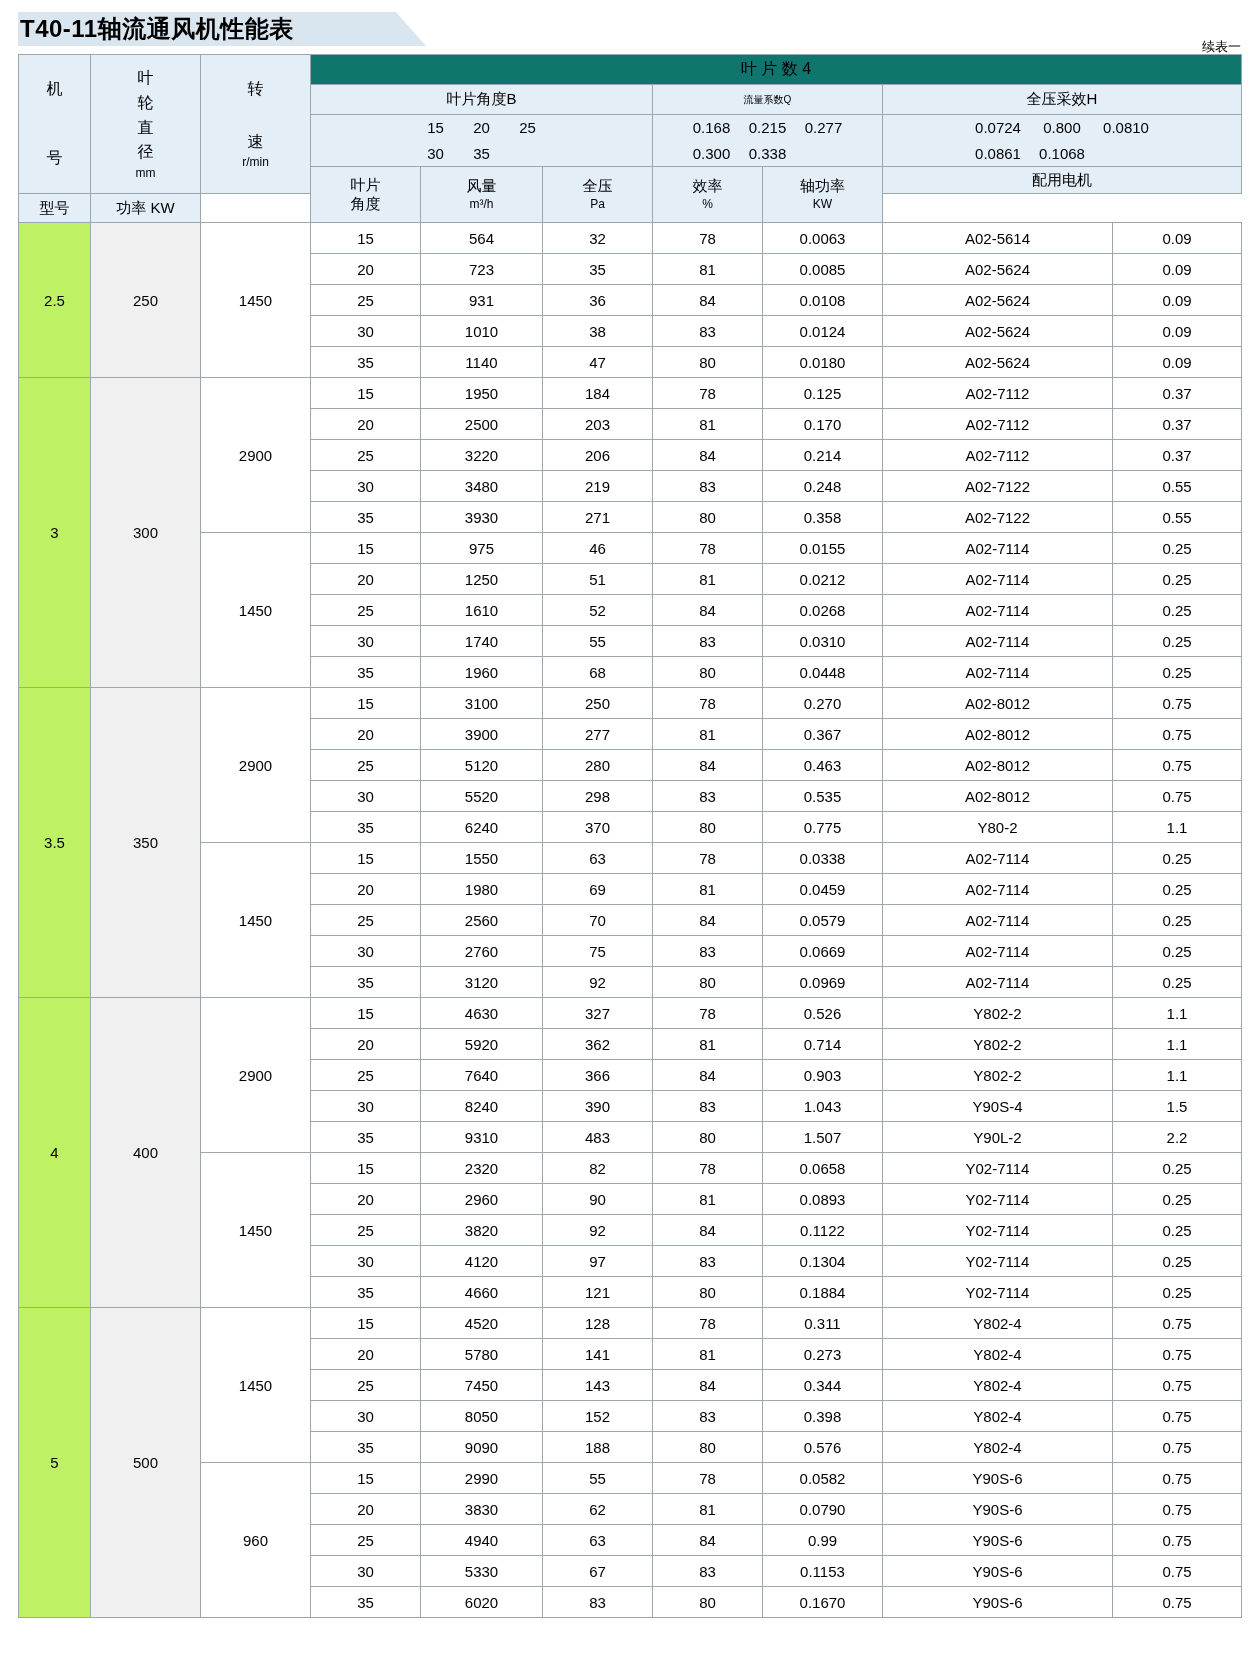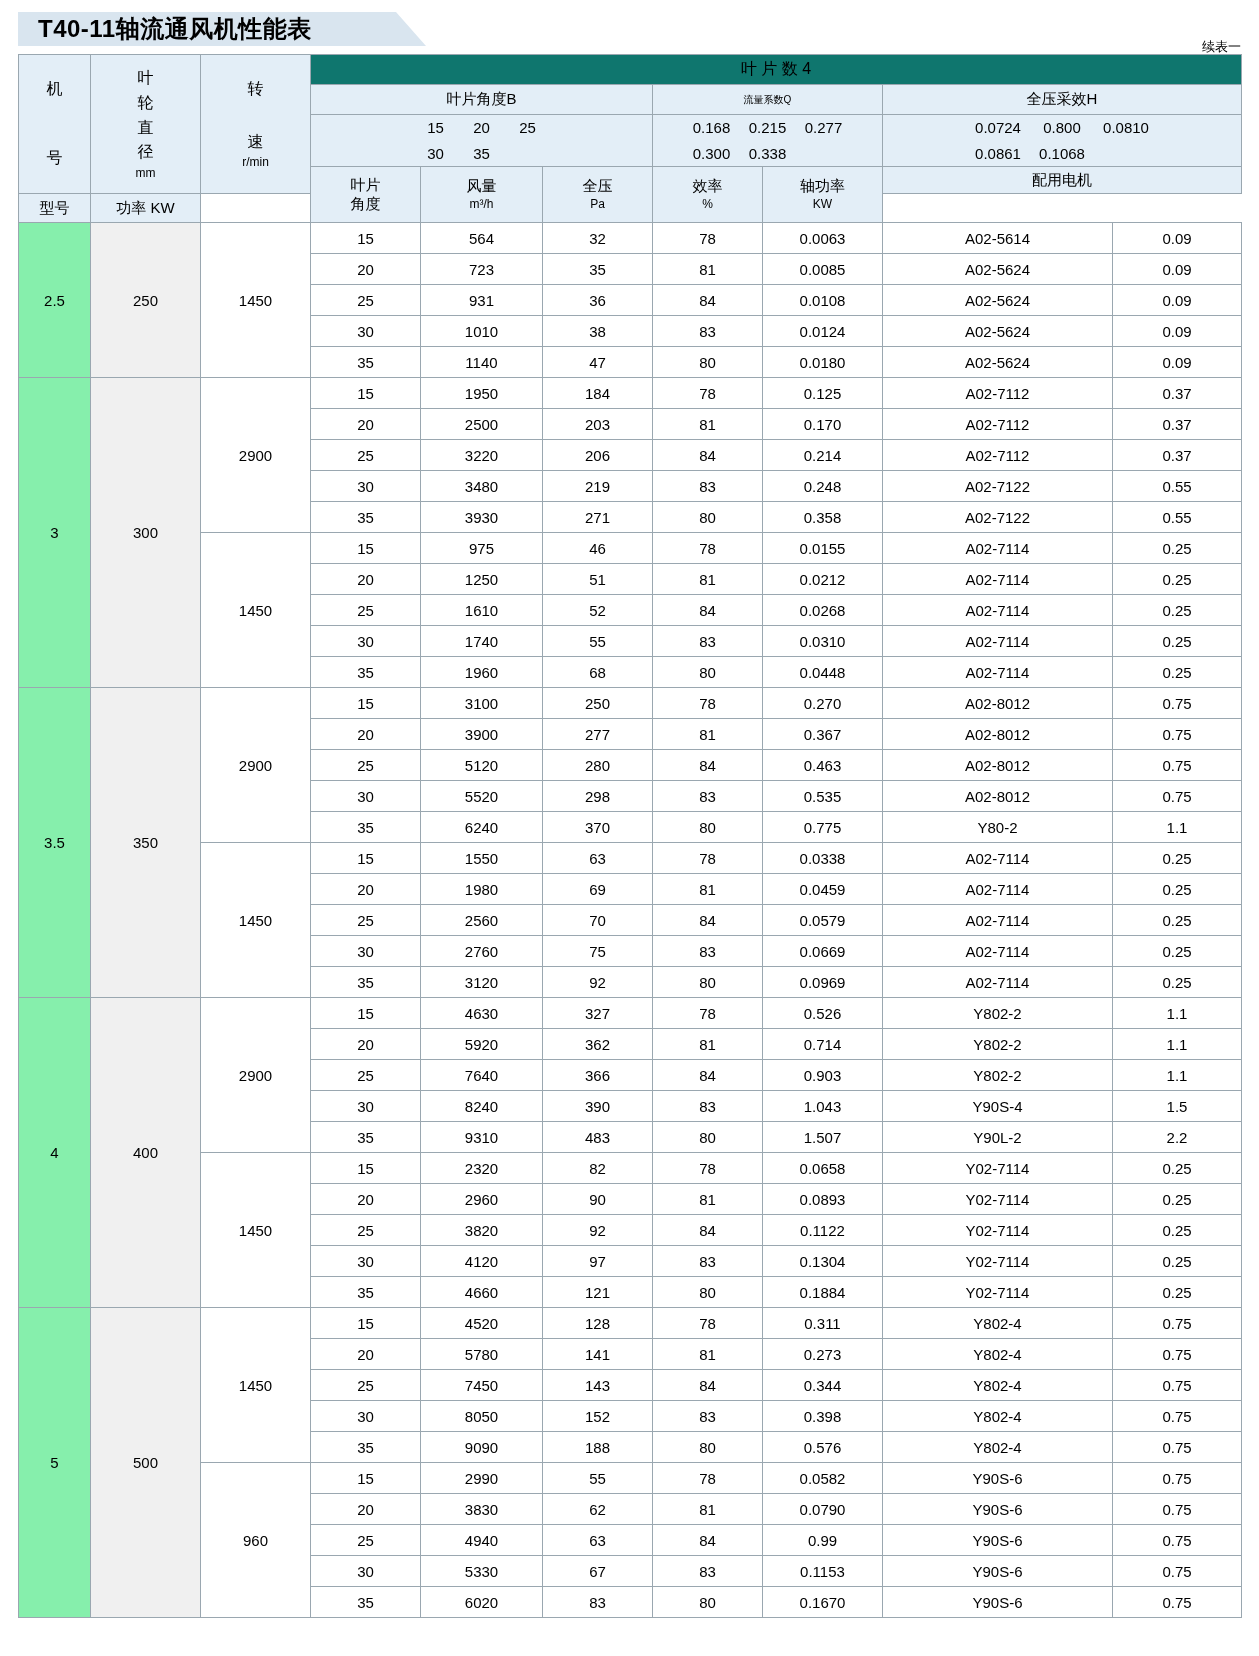--- a/index.html
+++ b/index.html
@@ -43,21 +43,21 @@
     left: 0;
     top: 0;
     clip-path: polygon(0 0, 378px 0, 408px 34px, 0 34px);
   }
   .title-text {
     position: relative;
     z-index: 2;
     font-size: 24px;
     font-weight: bold;
     letter-spacing: 0.5px;
-    padding-left: 20px;
+    padding-left: 2px;
     line-height: 34px;
     white-space: nowrap;
   }
   .cont-label {
     position: absolute;
     right: 0;
     top: 38px;
     font-size: 13px;
   }
 
@@ -89,21 +89,21 @@
     font-size: 16px;
     line-height: 1.55;
   }
   .unit {
     font-size: 12px;
     display: block;
     line-height: 1.4;
   }
 
   .grp-model {
-    background: #86efac;
+    background: #bef264;
     font-size: 17px;
   }
   .grp-dia {
     background: #f0f0f0;
     font-size: 17px;
   }
   .grp-rpm {
     background: #ffffff;
     font-size: 17px;
   }

